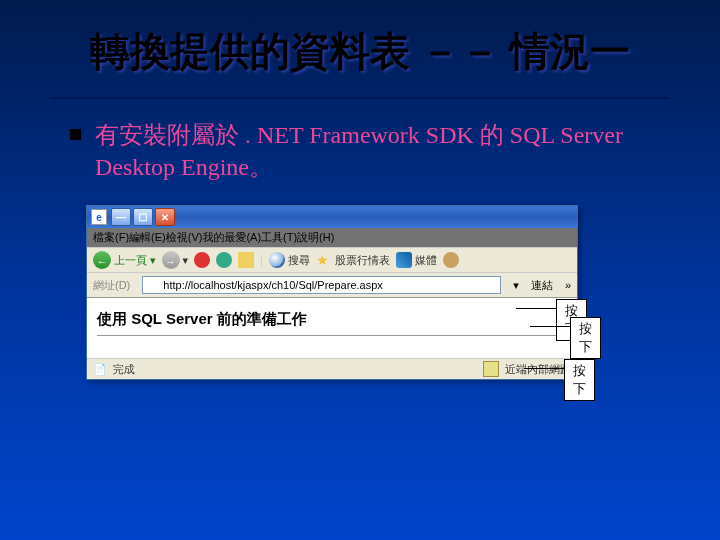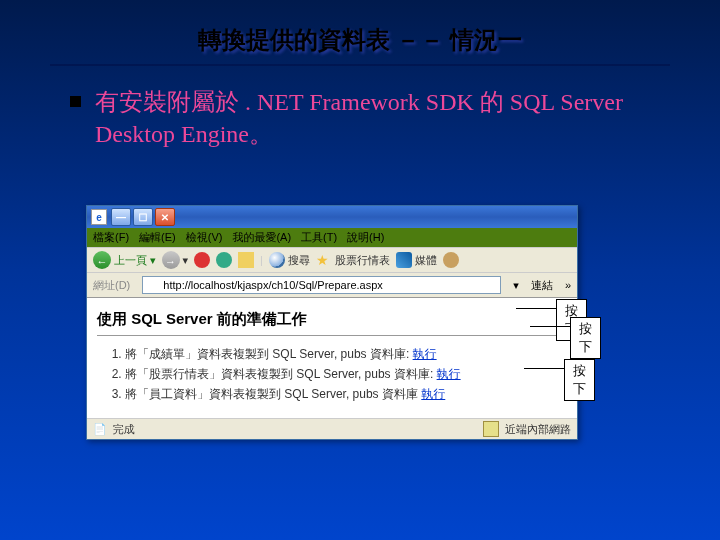--- a/index.html
+++ b/index.html
@@ -5,24 +5,24 @@
   body {
     margin: 0;
     width: 720px;
     height: 540px;
     background: linear-gradient(180deg, #001a4d 0%, #003399 50%, #0044cc 100%);
     font-family: "Microsoft JhengHei", Arial, sans-serif;
     overflow: hidden;
   }
   .slide-title {
     text-align: center;
-    font-size: 24px;
+    font-size: 40px;
     font-weight: bold;
     color: #000;
-    padding: 24px 0 8px 0;
+    padding: 24px 0 18px 0;
     text-shadow: 2px 2px 3px rgba(100,100,255,0.4);
     border-bottom: 2px solid rgba(0,0,50,0.3);
     margin: 0 50px 20px 50px;
     font-family: "KaiTi", "DFKai-SB", serif;
   }
   .bullet-row {
     display: flex;
     align-items: flex-start;
     margin: 10px 70px 14px 70px;
     color: #ec4899;
@@ -73,25 +73,24 @@
   .win-btn {
     width: 18px; height: 16px;
     background: linear-gradient(180deg,#cfe3ff,#7fa8e8);
     border: 1px solid #2b5aa0;
     border-radius: 2px;
     display:flex;align-items:center;justify-content:center;
     color:#fff;font-size:10px;font-weight:bold;
   }
   .win-btn.close { background: linear-gradient(180deg,#f6a089,#d94f2e); border-color:#a03510;}
   .menu {
-    background: #4d7c0f;
+    background: #737373;
     padding: 2px 6px;
     font-size: 11px;
     display: flex;
-    gap: 10px;
     border-bottom: 1px solid #ccc;
   }
   .toolbar {
     background: #ece9d8;
     padding: 3px 6px;
     display: flex;
     align-items: center;
     gap: 6px;
     border-bottom: 1px solid #ccc;
     font-size: 11px;
@@ -237,34 +236,20 @@
         <span>http://localhost/kjaspx/ch10/Sql/Prepare.aspx</span>
       </div>
       <span>▾</span>
       <span>連結</span>
       <span>»</span>
     </div>
 
     <div class="content">
       <h4>使用 SQL Server 前的準備工作</h4>
       <hr>
-      <ol>
-        <li>
-          <span>將「成績單」資料表複製到 SQL Server, pubs 資料庫: </span>
-          <a class="link">執行</a>
-        </li>
-        <li>
-          <span>將「股票行情表」資料表複製到 SQL Server, pubs 資料庫: </span>
-          <a class="link">執行</a>
-        </li>
-        <li>
-          <span>將「員工資料」資料表複製到 SQL Server, pubs 資料庫 </span>
-          <a class="link">執行</a>
-        </li>
-      </ol>
     </div>
 
     <div class="status">
       <span>📄</span>
       <span>完成</span>
       <span class="spacer"></span>
       <span class="zone-ico"></span>
       <span>近端內部網路</span>
     </div>
   </div>

